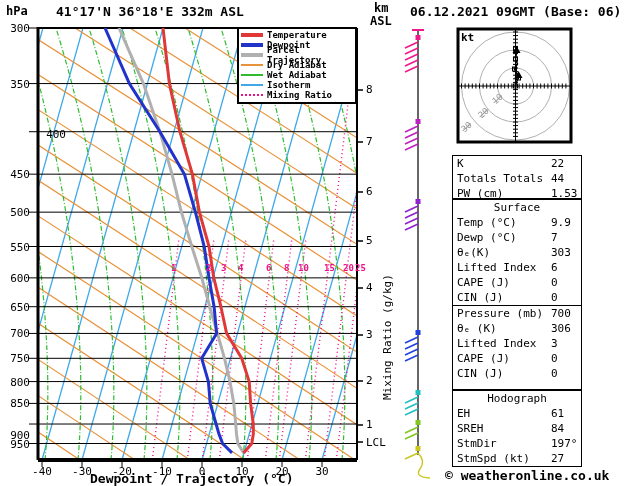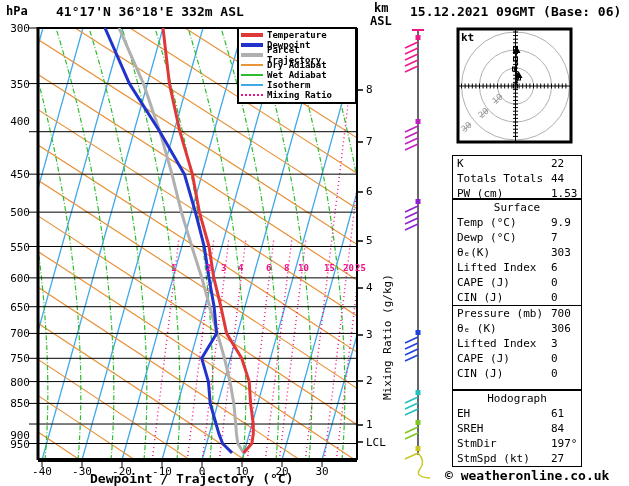--- a/index.html
+++ b/index.html
@@ -294,21 +294,21 @@
         <path d="M 518.5 71 l 4 7 l -8 0 Z" fill="#000"></path>
         <path d="M 516.5 46 l 4 7 l -8 0 Z" fill="#000"></path>
       </g>
       <rect x="458" y="29" width="113" height="113" fill="none" stroke="#000" stroke-width="3"></rect>
     </svg>
 
   <div class="abs b" style="left:6px;top:4px;font-size:12px;">hPa</div>
   <div class="abs b" style="left:56px;top:4px;font-size:13px;">41°17'N 36°18'E 332m ASL</div>
   <div class="abs b" style="left:374px;top:1px;font-size:12px;">km</div>
   <div class="abs b" style="left:370px;top:14px;font-size:12px;">ASL</div>
-  <div class="abs b" style="left:410px;top:4px;font-size:13px;">15.12.2021 09GMT (Base: 06)</div>
+  <div class="abs b" style="left:410px;top:4px;font-size:13px;">06.12.2021 09GMT (Base: 06)</div>
 
   <div id="legend">
       <div class="leg-row" style="">
         <div class="leg-swatch" style="border-top:4px solid #e03838;"></div>
         <div class="leg-label" style="">Temperature</div>
       </div>
       <div class="leg-row" style="">
         <div class="leg-swatch" style="border-top:4px solid #2233cc;"></div>
         <div class="leg-label" style="">Dewpoint</div>
       </div>
@@ -350,21 +350,21 @@
       <div class="mrlabel" style="left:221px;top:263px;color:#ee1188;">3</div>
       <div class="mrlabel" style="left:238px;top:263px;color:#ee1188;">4</div>
       <div class="mrlabel" style="left:266px;top:263px;color:#ee1188;">6</div>
       <div class="mrlabel" style="left:284px;top:263px;color:#ee1188;">8</div>
       <div class="mrlabel" style="left:298px;top:263px;color:#ee1188;">10</div>
       <div class="mrlabel" style="left:324px;top:263px;color:#ee1188;">15</div>
       <div class="mrlabel" style="left:343px;top:263px;color:#ee1188;">20</div>
       <div class="mrlabel" style="left:355px;top:263px;color:#ee1188;text-align:center;">25</div>
       <div class="plabel" style="left:0px;top:22.01064141732013px;">300</div>
       <div class="plabel" style="left:0px;top:77.57647681072876px;">350</div>
-      <div class="plabel" style="left:0px;top:115px;">400</div>
+      <div class="plabel" style="left:0px;top:128px;padding-left:36px;">400</div>
       <div class="plabel" style="left:0px;top:168.16638643353508px;">450</div>
       <div class="plabel" style="left:0px;top:206.14510359889573px;">500</div>
       <div class="plabel" style="left:0px;top:240.50103228022226px;">550</div>
       <div class="plabel" style="left:0px;top:271.86553781842395px;">600</div>
       <div class="plabel" style="left:0px;top:300.7180860135704px;">650</div>
       <div class="plabel" style="left:0px;top:327.43137321183303px;">700</div>
       <div class="plabel" style="left:0px;top:352.30084861511114px;">750</div>
       <div class="plabel" style="left:0px;top:375.56468920331326px;">800</div>
       <div class="plabel" style="left:0px;top:397.4177083428631px;">850</div>
       <div class="plabel" style="left:0px;top:429px;">900</div>

